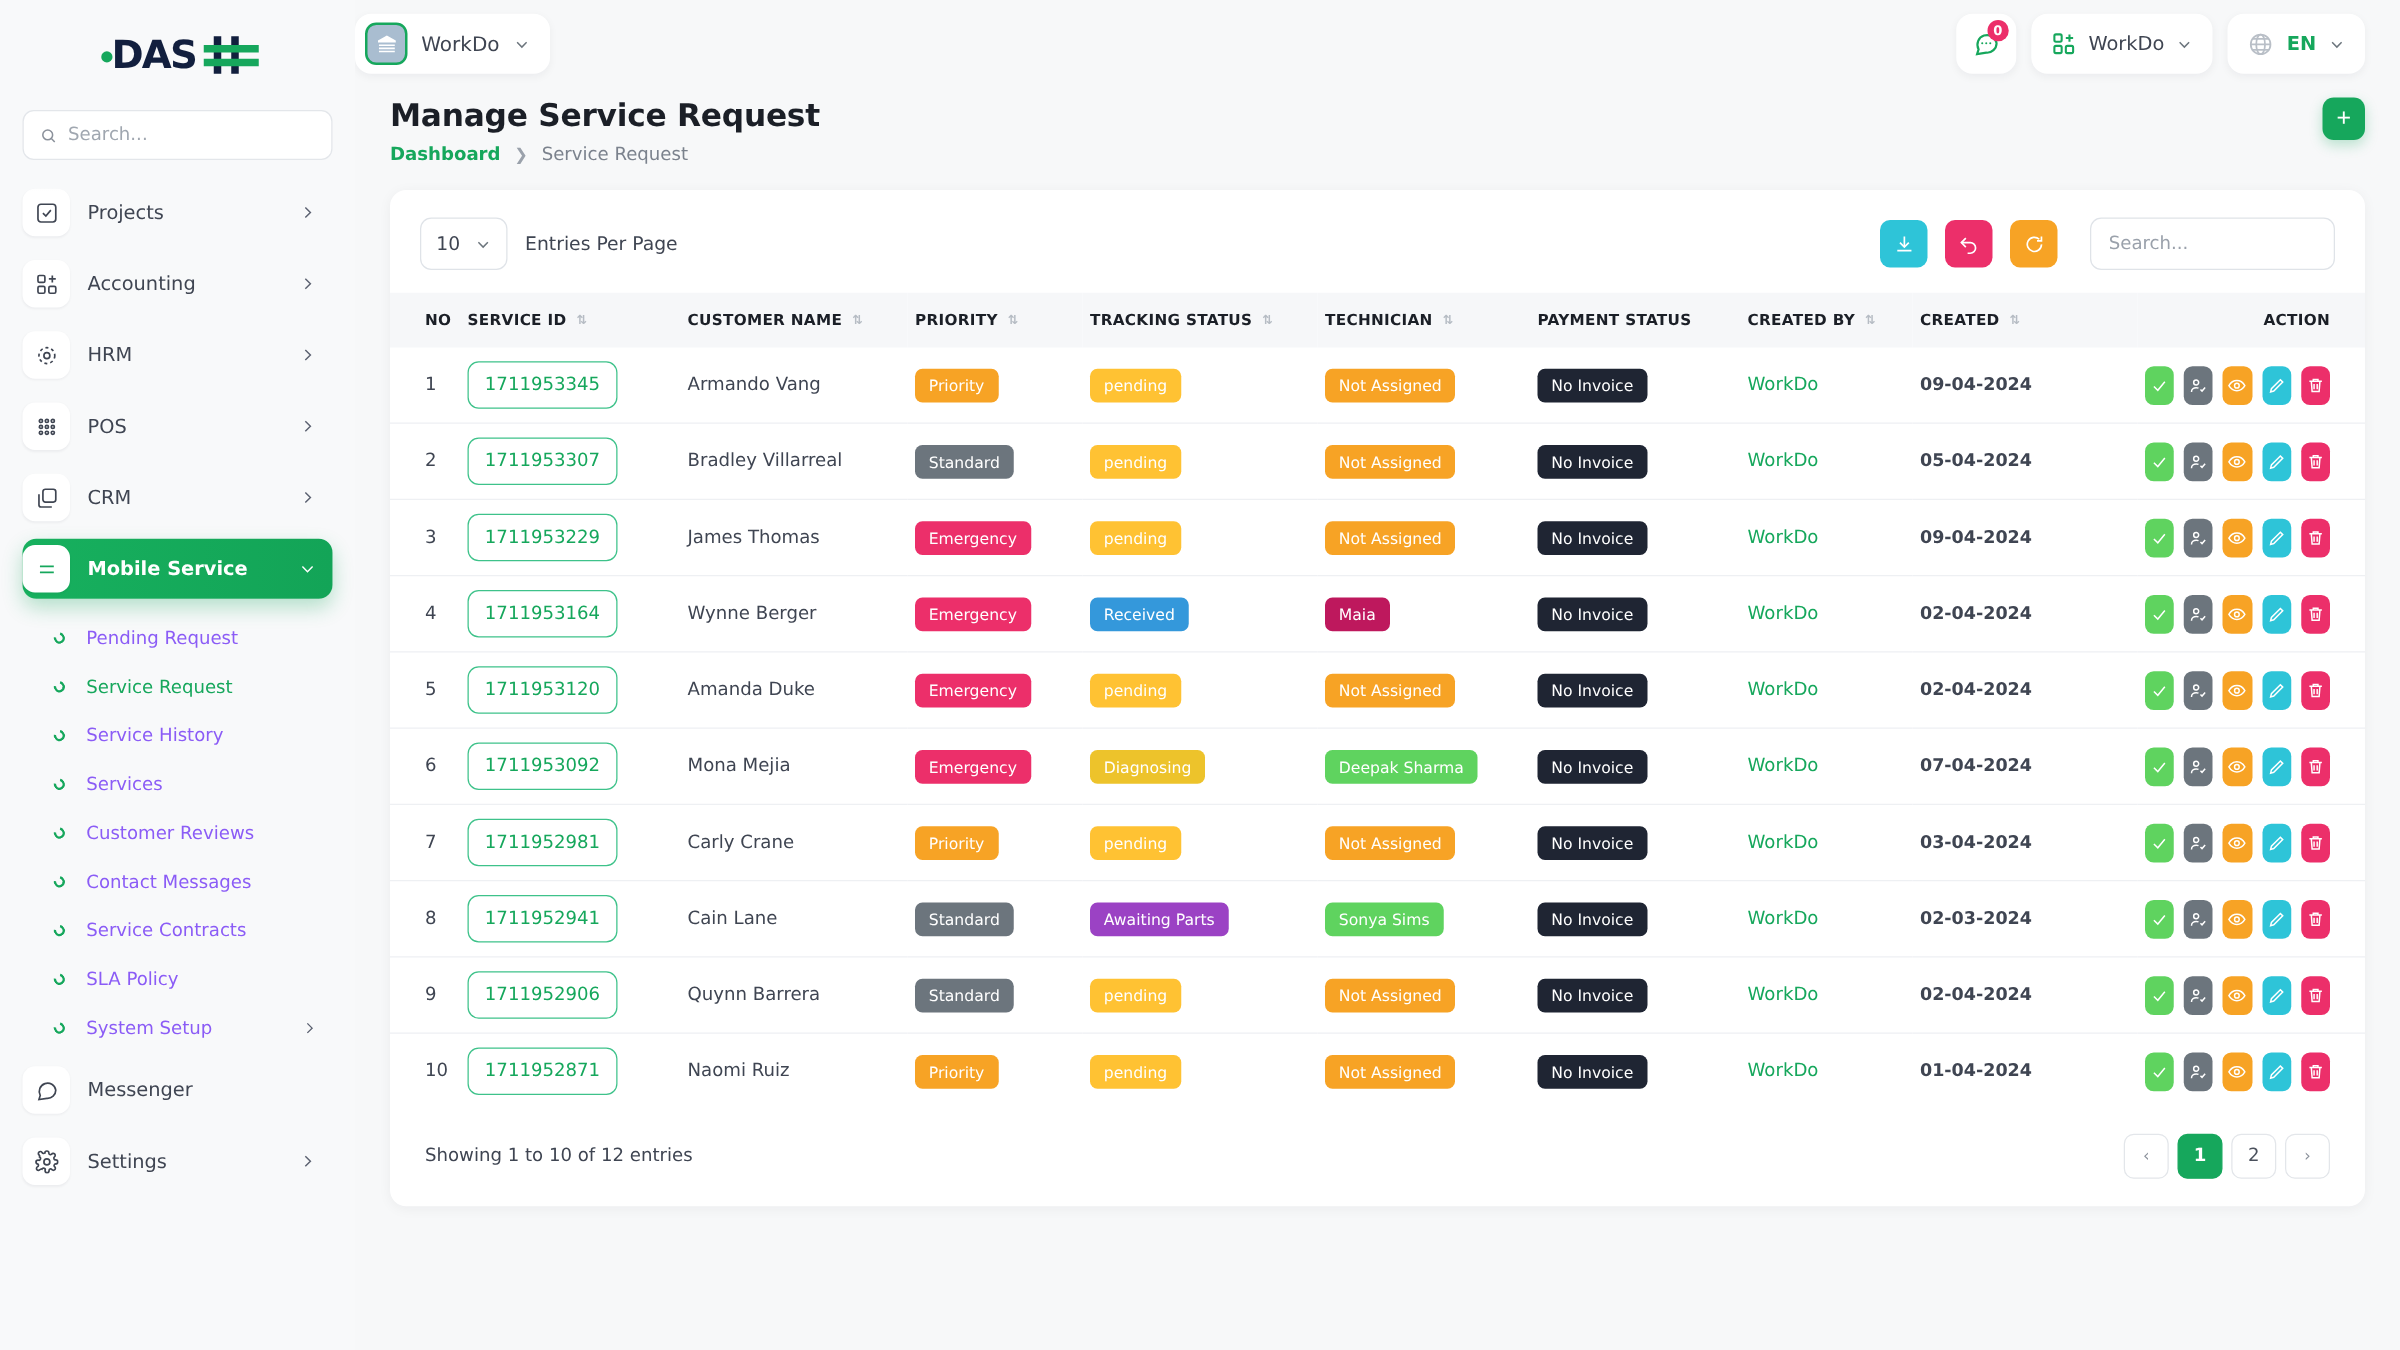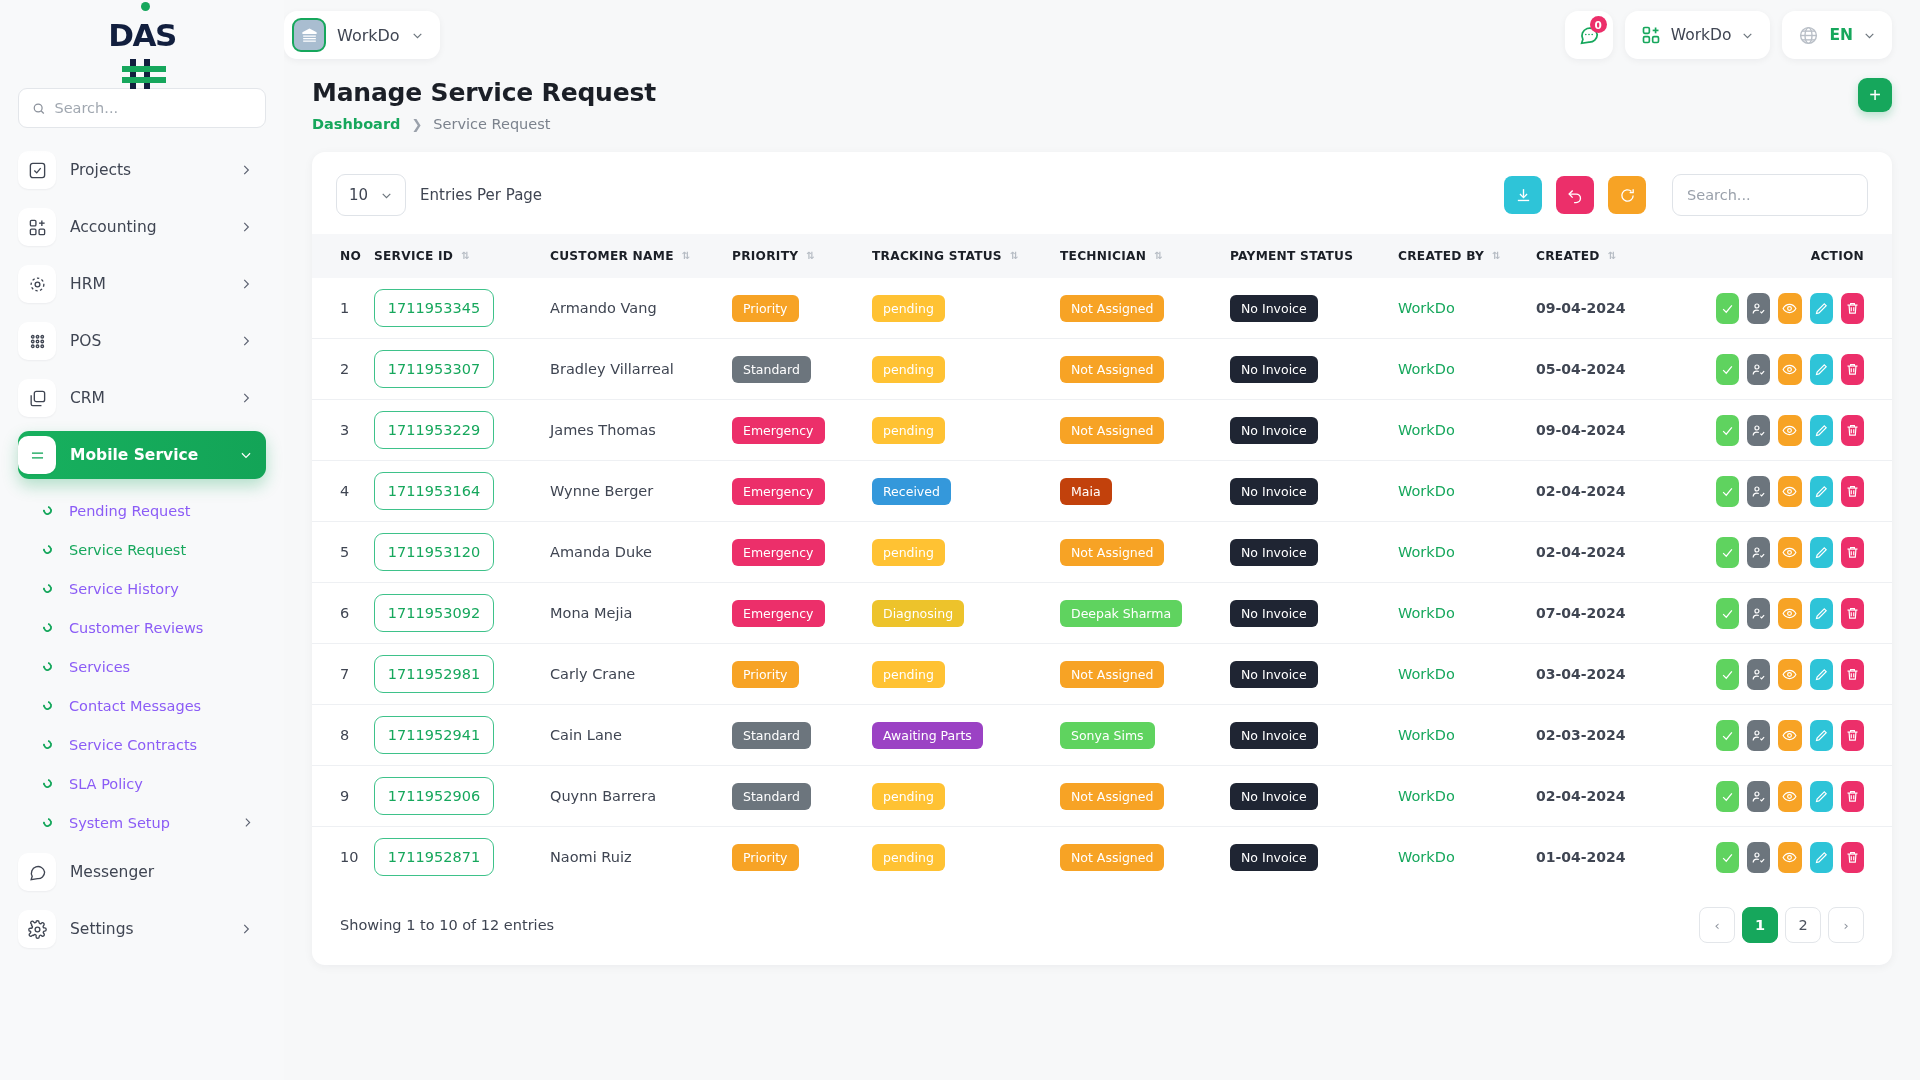--- a/index.html
+++ b/index.html
@@ -12,21 +12,21 @@
   body { display: flex; }
 
   
   .sidebar {
     width: 284px; height: 1080px; flex: 0 0 284px;
     background: #f8f9fa;
     display: flex; flex-direction: column;
     position: relative; z-index: 5;
   }
   .brand { height: 88px; display: flex; align-items: center; justify-content: center; }
-  .logo { display: flex; align-items: center; gap: 6px; flex-direction: column; }
+  .logo { display: flex; align-items: center; gap: 6px; }
   .logo-text {
     font-size: 31px; font-weight: 800; color: #121f3e;
     letter-spacing: -1.5px; font-family: "DejaVu Sans", sans-serif;
   }
   .logo-dot { width: 9px; height: 9px; border-radius: 50%; background: #16a75c; margin-right: -7px; margin-top: 2px; }
   .logo-hash { position: relative; width: 40px; height: 30px; }
   .logo-hash i { position: absolute; background: #121f3e; display:block; }
   .logo-hash i.v1 { left: 8px; top: 0; width: 6px; height: 30px; }
   .logo-hash i.v2 { left: 22px; top: 0; width: 6px; height: 30px; }
   .logo-hash i.h1 { left: 0; top: 7px; width: 44px; height: 6px; background: #16a75c; }
@@ -359,25 +359,25 @@
       <div class="sub-item active">
         <span class="sub-bullet"></span>
         <span class="sub-label">Service Request</span>
       </div>
       <div class="sub-item">
         <span class="sub-bullet"></span>
         <span class="sub-label">Service History</span>
       </div>
       <div class="sub-item">
         <span class="sub-bullet"></span>
-        <span class="sub-label">Customer Reviews</span>
+        <span class="sub-label">Services</span>
       </div>
       <div class="sub-item">
         <span class="sub-bullet"></span>
-        <span class="sub-label">Services</span>
+        <span class="sub-label">Customer Reviews</span>
       </div>
       <div class="sub-item">
         <span class="sub-bullet"></span>
         <span class="sub-label">Contact Messages</span>
       </div>
       <div class="sub-item">
         <span class="sub-bullet"></span>
         <span class="sub-label">Service Contracts</span>
       </div>
       <div class="sub-item">
@@ -692,21 +692,21 @@
                   </button>
                 </div>
               </td>
             </tr>
             <tr>
               <td><span>4</span></td>
               <td><span class="sid-chip">1711953164</span></td>
               <td><span>Wynne Berger</span></td>
               <td><span class="chip" style="background:#ec2f6a">Emergency</span></td>
               <td><span class="chip" style="background:#3498db">Received</span></td>
-              <td><span class="chip" style="background:#c2410c">Maia</span></td>
+              <td><span class="chip" style="background:#be185d">Maia</span></td>
               <td><span class="chip" style="background:#1f2533">No Invoice</span></td>
               <td><span class="created-by">WorkDo</span></td>
               <td><span class="created-on">02-04-2024</span></td>
               <td>
                 <div class="actions">
                   <button class="act green">
                     <svg viewBox="0 0 24 24">
                       <polyline points="5,13 10,18 19,7"></polyline>
                     </svg>
                   </button>

